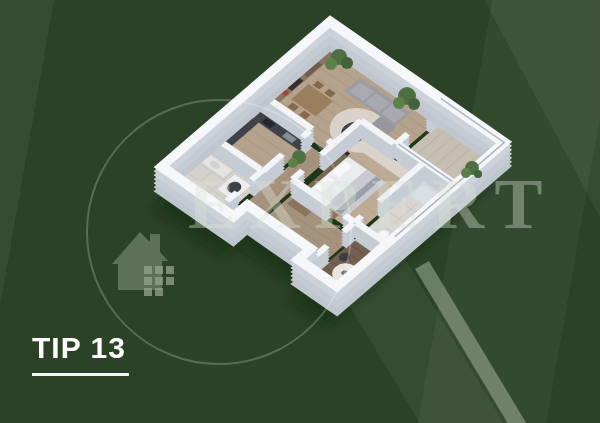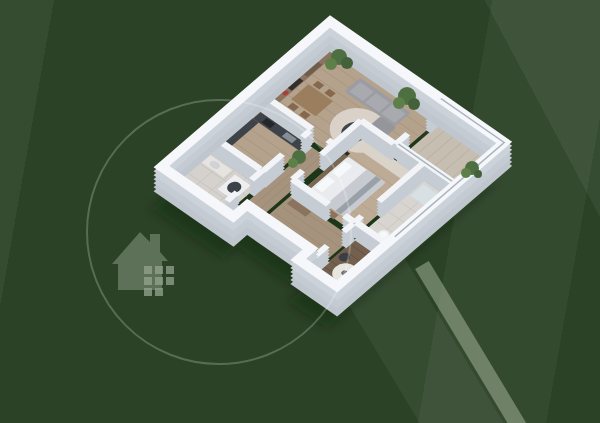--- a/index.html
+++ b/index.html
@@ -174,14 +174,16 @@
         <rect x="45" y="46" width="8" height="8"></rect>
         <rect x="56" y="46" width="8" height="8"></rect>
       <rect x="34" y="57" width="8" height="8"></rect>
         <rect x="45" y="57" width="8" height="8"></rect>
         <rect x="56" y="57" width="8" height="8"></rect>
       <rect x="34" y="68" width="8" height="8"></rect>
         <rect x="45" y="68" width="8" height="8"></rect>
     </g>
   </svg>
 
+  <div class="wm-brand">EXPERT</div>
 
+  <div class="tip">TIP 13</div>
 </div>
 
 </body></html>

